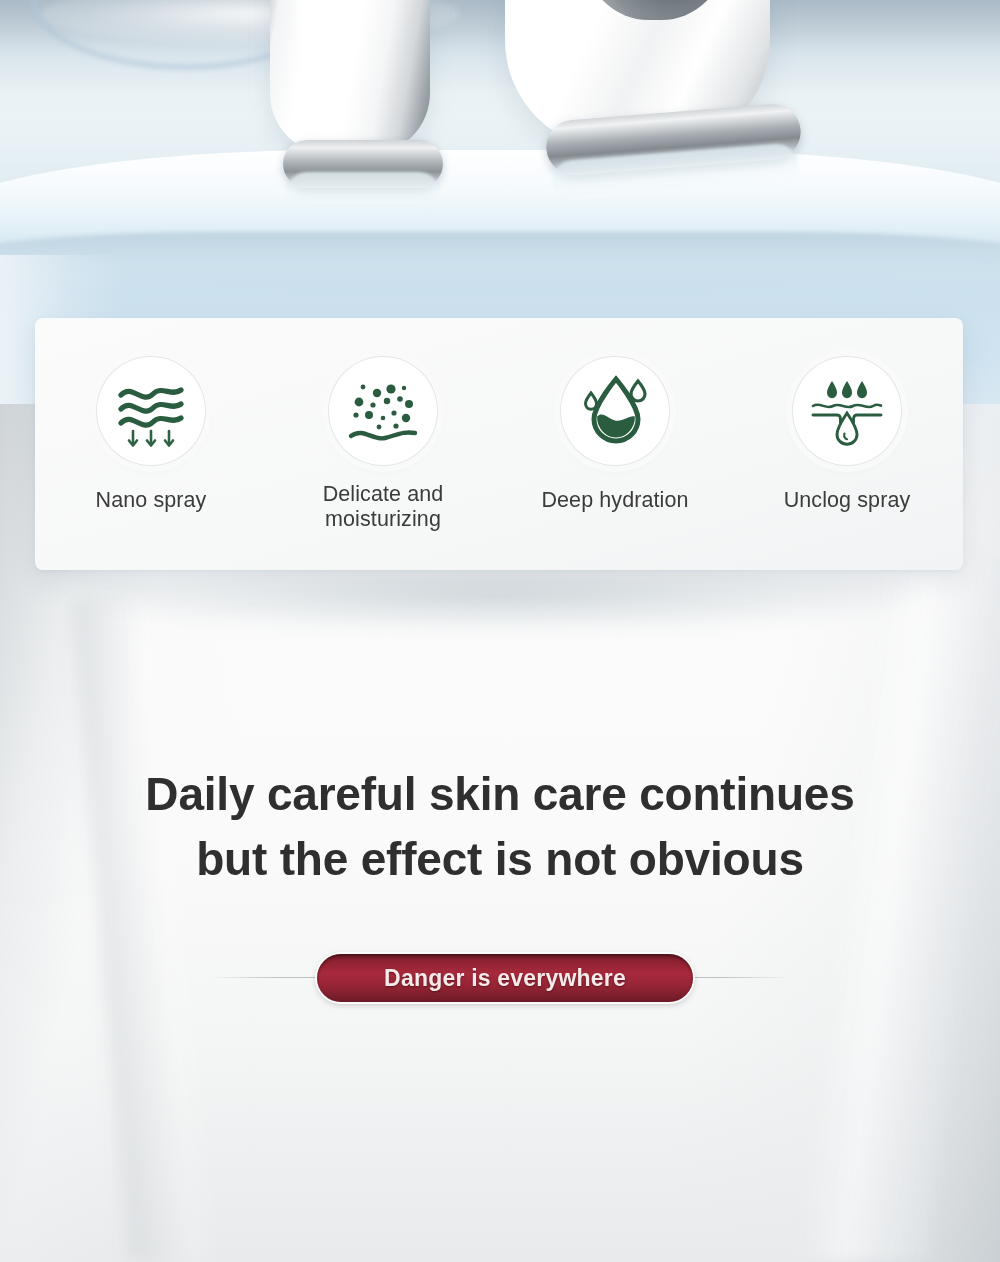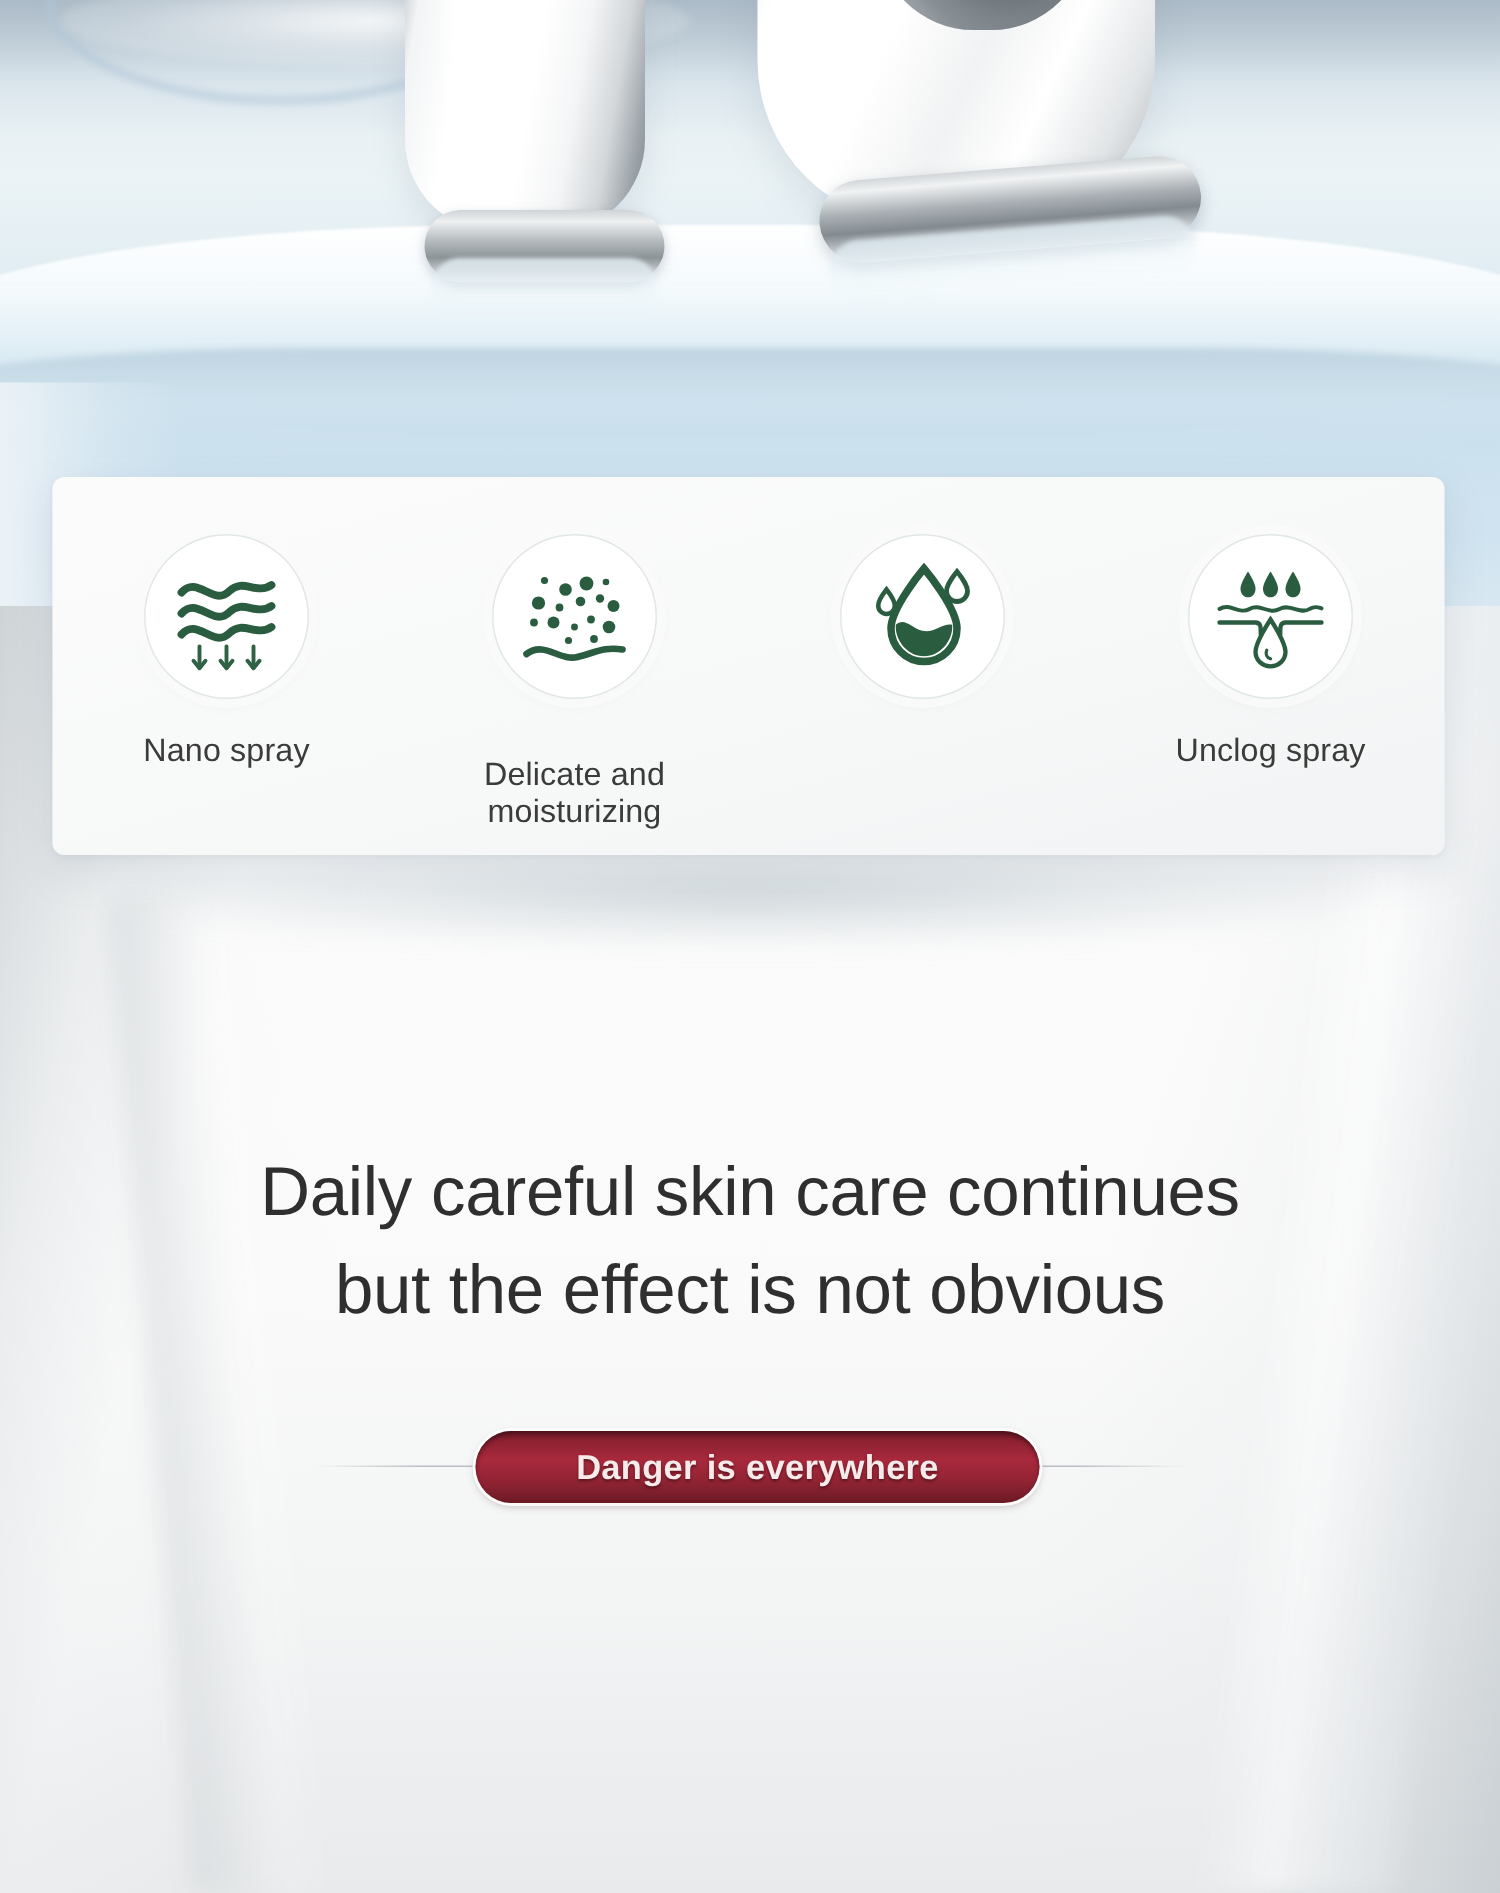--- a/index.html
+++ b/index.html
@@ -333,31 +333,31 @@
   .feature-label {
     position: absolute;
     top: 170px;
     width: 230px;
     text-align: center;
     font-size: 21.5px;
     line-height: 25px;
     color: #3b3b3b;
     letter-spacing: 0.1px;
   }
-  .feature-label.two-line { top: 186px; }
+  .feature-label.two-line { top: 164px; }
 
   
   .headline {
     position: absolute;
     left: 0; top: 762px;
     width: 1000px;
     text-align: center;
     font-size: 46px;
     line-height: 65px;
-    font-weight: normal;
+    font-weight: bold;
     color: #2f2f2f;
     letter-spacing: -0.2px;
   }
   .headline .l2 { display: block; }
 
   
   .divider-line {
     position: absolute;
     left: 210px; top: 977px;
     width: 580px; height: 1px;
@@ -497,20 +497,21 @@
       <div class="feature">
         <div class="icon-circle">
           <svg width="80" height="80" viewBox="0 0 80 80">
             <path d="M41 8 C41 8, 63 34, 63 48 C63 60.2, 53.1 70, 41 70 C28.9 70, 19 60.2, 19 48 C19 34, 41 8, 41 8 Z" fill="none" stroke="#2a5c40" stroke-width="5"></path>
             <path d="M22.2 45.5 C28 40, 33 48, 40 49.5 C48 51.2, 54 44, 59.8 45.5
                      C60.6 55.5, 52.2 66.5, 41 66.5 C29.8 66.5, 21.4 55.5, 22.2 45.5 Z" fill="#2a5c40"></path>
             <path d="M63 10 C63 10, 70 18.5, 70 23 C70 27, 66.9 30, 63 30 C59.1 30, 56 27, 56 23 C56 18.5, 63 10, 63 10 Z" fill="none" stroke="#2a5c40" stroke-width="3.2"></path>
             <path d="M16 22 C16 22, 21.5 29, 21.5 32.6 C21.5 35.9, 19.1 38.3, 16 38.3 C12.9 38.3, 10.5 35.9, 10.5 32.6 C10.5 29, 16 22, 16 22 Z" fill="none" stroke="#2a5c40" stroke-width="3"></path>
           </svg>
         </div>
+        <div class="feature-label">Deep hydration</div>
       </div>
 
       <div class="feature">
         <div class="icon-circle">
           <svg width="80" height="80" viewBox="0 0 80 80">
             <g fill="#2a5c40">
               <path d="M25 10 C25 10, 30 17.5, 30 21.5 C30 24.8, 27.8 27.2, 25 27.2 C22.2 27.2, 20 24.8, 20 21.5 C20 17.5, 25 10, 25 10 Z"></path>
               <path d="M40 10 C40 10, 45 17.5, 45 21.5 C45 24.8, 42.8 27.2, 40 27.2 C37.2 27.2, 35 24.8, 35 21.5 C35 17.5, 40 10, 40 10 Z"></path>
               <path d="M55 10 C55 10, 60 17.5, 60 21.5 C60 24.8, 57.8 27.2, 55 27.2 C52.2 27.2, 50 24.8, 50 21.5 C50 17.5, 55 10, 55 10 Z"></path>
             </g>

